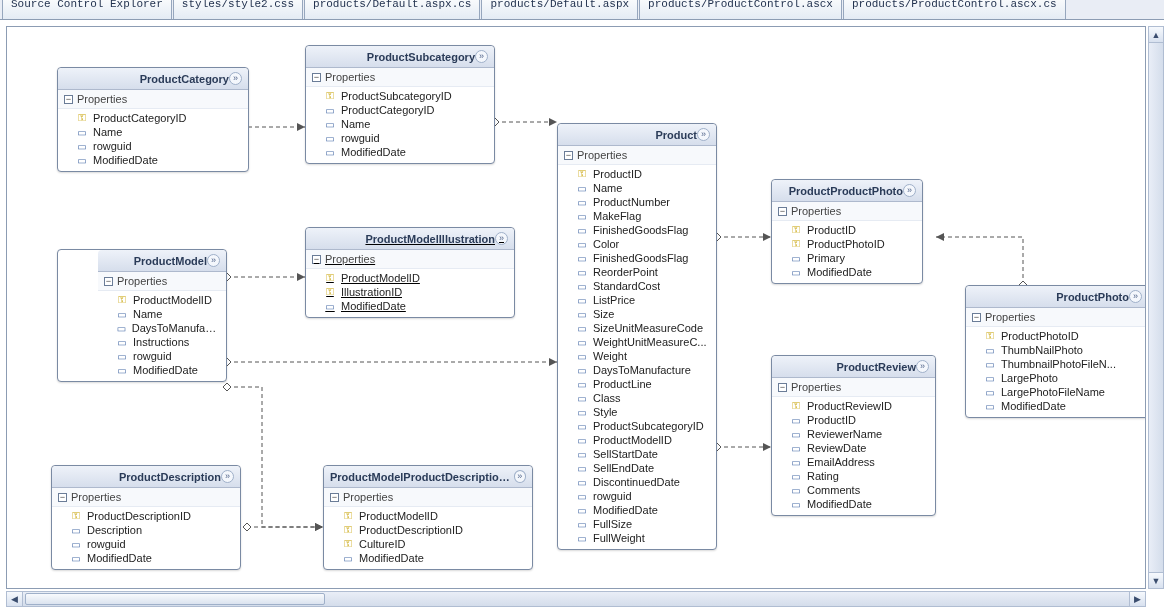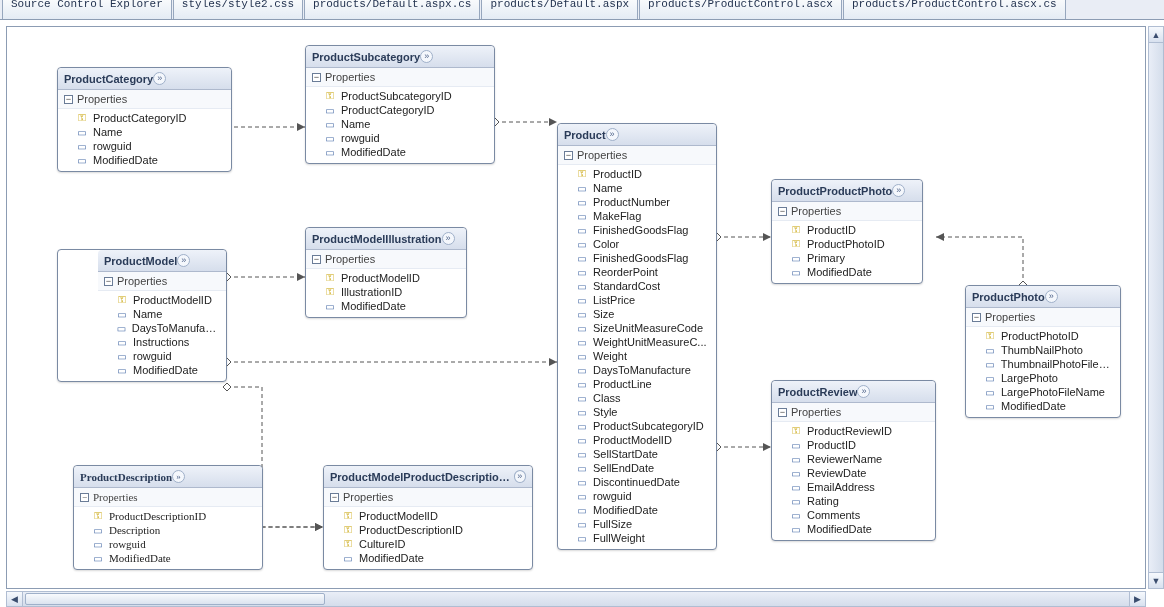--- a/index.html
+++ b/index.html
@@ -17,21 +17,21 @@
 .vscroll .arrow.bot { position: absolute; bottom: 0; left: 0; right: 0; border-top: 1px solid #b0bdd2; border-bottom: none; }
 .hscroll { position: absolute; left: 6px; bottom: 0; right: 18px; height: 16px; background: linear-gradient(#e9eef7,#d4ddeb); border: 1px solid #b0bdd2; }
 .hscroll .arrow { position: absolute; width: 16px; top:0; bottom:0; background: linear-gradient(#f6f9fd,#d8e1ef); text-align: center; font-size: 9px; line-height: 14px; color: #3a4d6e; }
 .hscroll .arrow.left { left: 0; border-right: 1px solid #b0bdd2; }
 .hscroll .arrow.right { right: 0; border-left: 1px solid #b0bdd2; }
 .hscroll .thumb { position: absolute; left: 18px; width: 300px; top: 1px; bottom: 1px; background: linear-gradient(#f8fafd,#dbe3ef); border: 1px solid #9fb0c9; border-radius: 2px; }
 
 svg.connectors { position: absolute; left: 0; top: 0; width: 100%; height: 100%; pointer-events: none; }
 
 .entity { position: absolute; border: 1px solid #7a8aa3; border-radius: 4px; background: #fff; box-shadow: 0 1px 2px rgba(0,0,0,0.15); }
-.entity-header { background: linear-gradient(#eef2f9,#d6deec); border-bottom: 1px solid #aeb9cd; border-top-left-radius: 4px; border-top-right-radius: 4px; padding: 4px 6px; display: flex; align-items: center; justify-content: flex-start; }
+.entity-header { background: linear-gradient(#eef2f9,#d6deec); border-bottom: 1px solid #aeb9cd; border-top-left-radius: 4px; border-top-right-radius: 4px; padding: 4px 6px; display: flex; align-items: center; justify-content: flex-end; }
 .entity-title { font-weight: bold; color: #2a3b58; font-size: 11px; white-space: nowrap; overflow: hidden; text-overflow: ellipsis; }
 .chevrons { font-size: 9px; color: #4f6389; border: 1px solid #9fb0c9; border-radius: 50%; width: 13px; height: 13px; text-align: center; line-height: 11px; background: #f4f7fc; }
 .section-label { padding: 3px 6px 3px 6px; color: #444; font-size: 11px; display: flex; align-items: center; gap: 4px; background: #f7f9fc; border-bottom: 1px solid #e6ebf3; }
 .section-label .box { width: 9px; height: 9px; border: 1px solid #6a7c97; display: inline-flex; align-items: center; justify-content: center; font-size: 9px; line-height: 7px; background: #fff; }
 .props { padding: 2px 0 4px 0; }
 .prop { display: flex; align-items: center; padding: 1px 6px 1px 18px; gap: 5px; white-space: nowrap; overflow: hidden; text-overflow: ellipsis; }
 .prop .icon-slot { width: 12px; text-align: center; font-size: 10px; }
 .key { color: #c7a100; }
 .fld { color: #4a6da7; }
 .prop-label { color: #222; font-size: 11px; white-space: nowrap; overflow: hidden; text-overflow: ellipsis; }
@@ -91,21 +91,21 @@
             <path d="M 710 420 L 764 420" fill="none" stroke="#555" stroke-dasharray="4,3"></path>
             <polygon points="710,416 714,420 710,424 706,420" fill="#fff" stroke="#555"></polygon>
             <polygon points="756,416 764,420 756,424" fill="#555"></polygon>
           </g>
           <g>
             <path d="M 1016 258 L 1016 210 L 929 210" fill="none" stroke="#555" stroke-dasharray="4,3"></path>
             <polygon points="1016,254 1020,258 1016,262 1012,258" fill="#fff" stroke="#555"></polygon>
             <polygon points="937,206 929,210 937,214" fill="#555"></polygon>
           </g>
         </svg>
-  <div class="entity" style="left: 50px; top: 40px; width: 175px;">
+  <div class="entity" style="left: 50px; top: 40px; width: 192px;">
           <div class="entity-header">
             <span class="entity-title">ProductCategory</span>
             <span class="chevrons">»</span>
           </div>
           <div class="section-label">
             <span class="box">−</span>
             <span>Properties</span>
           </div>
           <div class="props">
             <div class="prop">
@@ -187,21 +187,21 @@
             <div class="prop">
               <span class="icon-slot fld">▭</span>
               <span class="prop-label">rowguid</span>
             </div>
             <div class="prop">
               <span class="icon-slot fld">▭</span>
               <span class="prop-label">ModifiedDate</span>
             </div>
           </div>
         </div>
-        <div class="entity" style="left: 298px; top: 200px; width: 162px;">
+        <div class="entity" style="left: 298px; top: 200px; width: 210px; text-decoration: underline;">
           <div class="entity-header">
             <span class="entity-title">ProductModelIllustration</span>
             <span class="chevrons">»</span>
           </div>
           <div class="section-label">
             <span class="box">−</span>
             <span>Properties</span>
           </div>
           <div class="props">
             <div class="prop">
@@ -211,21 +211,21 @@
             <div class="prop">
               <span class="icon-slot key">⚿</span>
               <span class="prop-label">IllustrationID</span>
             </div>
             <div class="prop">
               <span class="icon-slot fld">▭</span>
               <span class="prop-label">ModifiedDate</span>
             </div>
           </div>
         </div>
-        <div class="entity" style="left: 66px; top: 438px; width: 190px; font-family: Liberation Serif, serif;">
+        <div class="entity" style="left: 44px; top: 438px; width: 190px;">
           <div class="entity-header">
             <span class="entity-title">ProductDescription</span>
             <span class="chevrons">»</span>
           </div>
           <div class="section-label">
             <span class="box">−</span>
             <span>Properties</span>
           </div>
           <div class="props">
             <div class="prop">
@@ -415,21 +415,21 @@
             <div class="prop">
               <span class="icon-slot fld">▭</span>
               <span class="prop-label">Primary</span>
             </div>
             <div class="prop">
               <span class="icon-slot fld">▭</span>
               <span class="prop-label">ModifiedDate</span>
             </div>
           </div>
         </div>
-        <div class="entity" style="left: 764px; top: 328px; width: 165px; margin-top: 25px;">
+        <div class="entity" style="left: 764px; top: 328px; width: 165px;">
           <div class="entity-header">
             <span class="entity-title">ProductReview</span>
             <span class="chevrons">»</span>
           </div>
           <div class="section-label">
             <span class="box">−</span>
             <span>Properties</span>
           </div>
           <div class="props">
             <div class="prop">
@@ -459,21 +459,21 @@
             <div class="prop">
               <span class="icon-slot fld">▭</span>
               <span class="prop-label">Comments</span>
             </div>
             <div class="prop">
               <span class="icon-slot fld">▭</span>
               <span class="prop-label">ModifiedDate</span>
             </div>
           </div>
         </div>
-        <div class="entity" style="left: 958px; top: 258px; width: 156px;">
+        <div class="entity" style="left: 958px; top: 258px; width: 184px;">
           <div class="entity-header">
             <span class="entity-title">ProductPhoto</span>
             <span class="chevrons">»</span>
           </div>
           <div class="section-label">
             <span class="box">−</span>
             <span>Properties</span>
           </div>
           <div class="props">
             <div class="prop">

